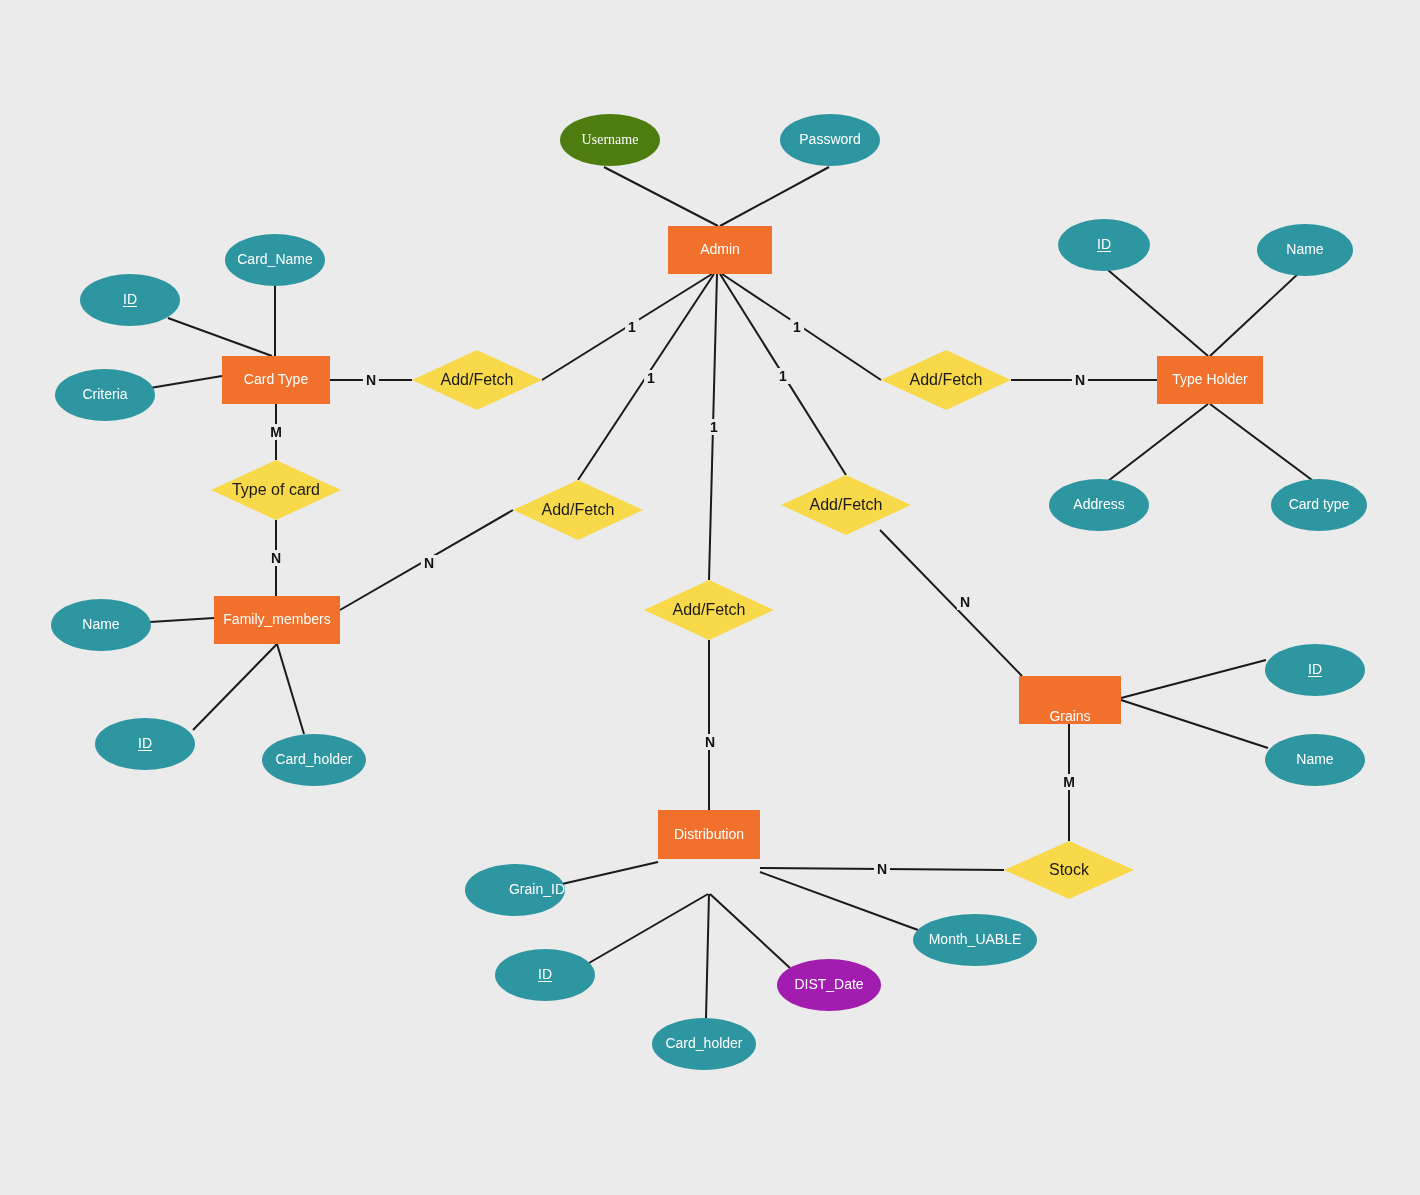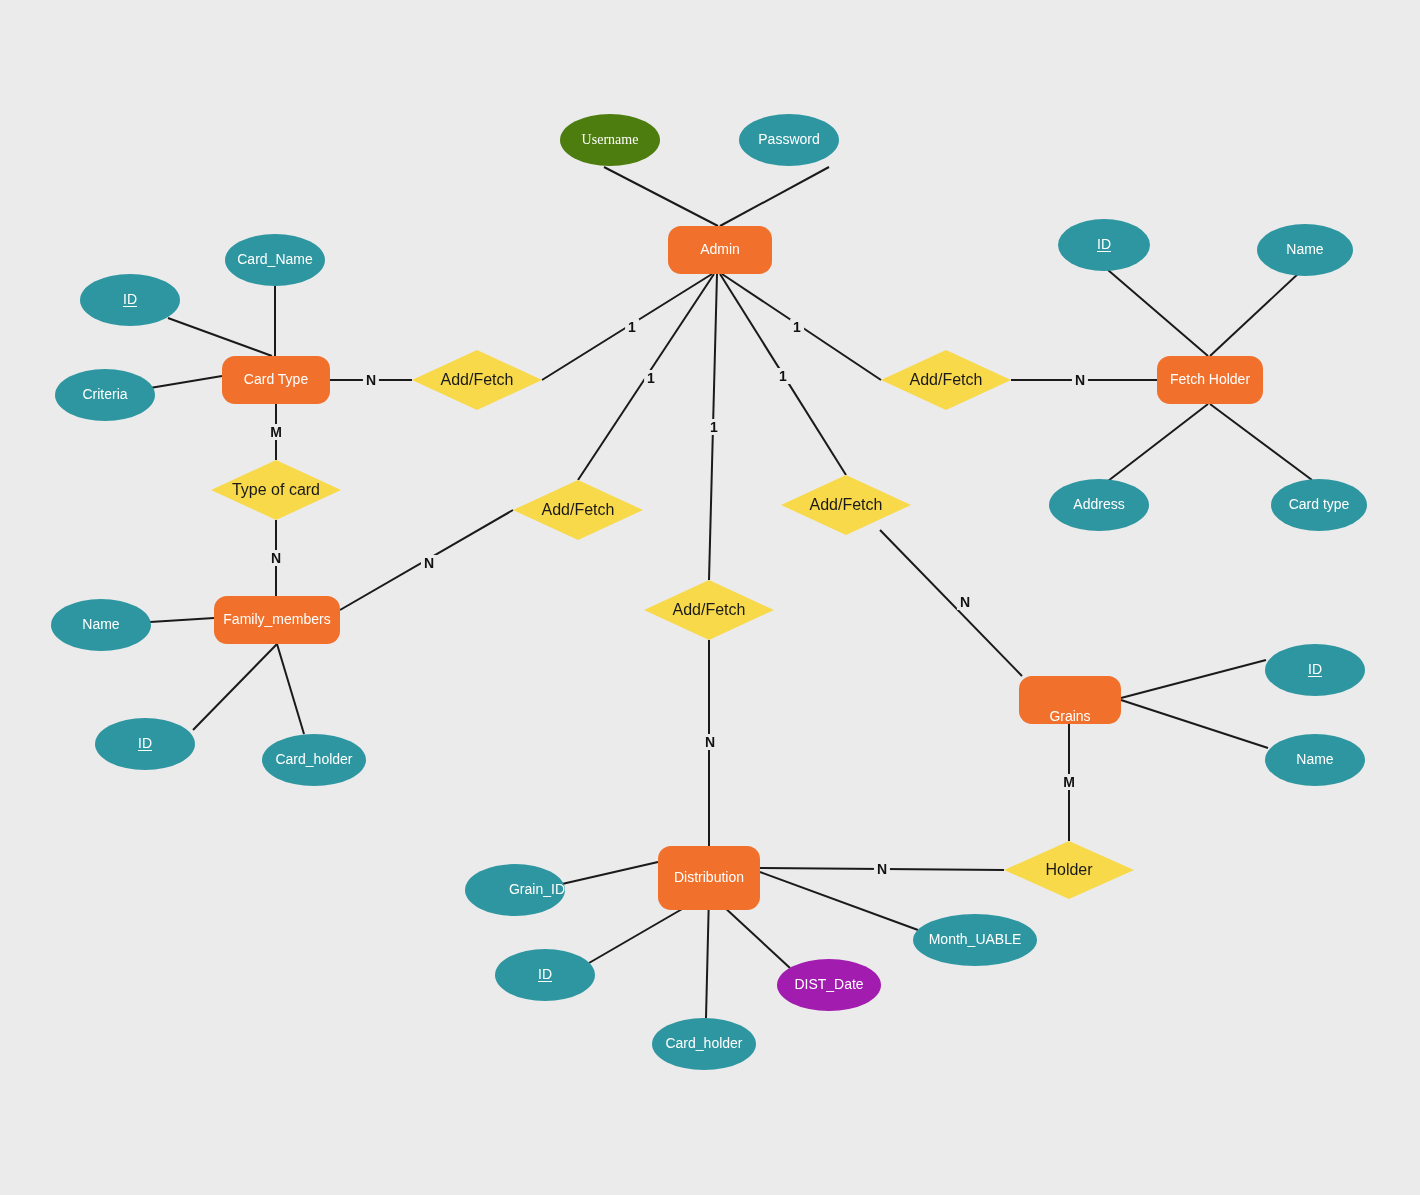--- a/index.html
+++ b/index.html
@@ -29,21 +29,20 @@
     align-items: center;
     justify-content: center;
     text-align: center;
     box-sizing: border-box;
   }
   .entity {
     background: #F1702B;
     color: #ffffff;
     font-size: 14px;
     line-height: 1.1;
-    border-radius: 13px;
   }
   .attribute {
     background: #2E96A0;
     color: #ffffff;
     font-size: 14px;
     border-radius: 50%;
     line-height: 1.1;
   }
   .attribute .key {
     text-decoration: underline;
@@ -116,35 +115,35 @@
       <line x1="918" y1="930" x2="760" y2="872" stroke="#1a1a1a" stroke-width="2"></line>
     </svg>
   <div id="nodes">
       <div class="node entity" style="left: 668px; top: 226px; width: 104px; height: 48px; background: rgb(241, 112, 43);">
         <span>Admin</span>
       </div>
       <div class="node entity" style="left: 222px; top: 356px; width: 108px; height: 48px; background: rgb(241, 112, 43);">
         <span>Card Type</span>
       </div>
       <div class="node entity" style="left: 1157px; top: 356px; width: 106px; height: 48px; background: rgb(241, 112, 43);">
-        <span>Fetch Holder</span>
+        <span>Type Holder</span>
       </div>
       <div class="node entity" style="left: 214px; top: 596px; width: 126px; height: 48px; background: rgb(241, 112, 43);">
         <span>Family_members</span>
       </div>
       <div class="node entity" style="left: 1019px; top: 676px; width: 102px; height: 48px; background: rgb(241, 112, 43); align-items: flex-end;">
         <span>Grains</span>
       </div>
-      <div class="node entity" style="left: 658px; top: 846px; width: 102px; height: 64px; background: rgb(241, 112, 43);">
+      <div class="node entity" style="left: 658px; top: 810px; width: 102px; height: 49px; background: rgb(241, 112, 43);">
         <span>Distribution</span>
       </div>
       <div class="node attribute" style="left: 560px; top: 114px; width: 100px; height: 52px; background: #4d7c0f; font-family: Liberation Serif, serif;">
         <span>Username</span>
       </div>
-      <div class="node attribute" style="left: 739px; top: 114px; width: 100px; height: 52px; background: rgb(46, 150, 160);">
+      <div class="node attribute" style="left: 780px; top: 114px; width: 100px; height: 52px; background: rgb(46, 150, 160);">
         <span>Password</span>
       </div>
       <div class="node attribute" style="left: 80px; top: 274px; width: 100px; height: 52px; background: rgb(46, 150, 160);">
         <span class="key">ID</span>
       </div>
       <div class="node attribute" style="left: 225px; top: 234px; width: 100px; height: 52px; background: rgb(46, 150, 160);">
         <span>Card_Name</span>
       </div>
       <div class="node attribute" style="left: 55px; top: 369px; width: 100px; height: 52px; background: rgb(46, 150, 160);">
         <span>Criteria</span>
@@ -210,21 +209,21 @@
       <div class="node relationship" style="left: 644px; top: 580px; width: 130px; height: 60px;">
         <div class="diamond-bg" style="background: rgb(248, 217, 73);"></div>
         <span class="rel-label">Add/Fetch</span>
       </div>
       <div class="node relationship" style="left: 211px; top: 460px; width: 130px; height: 60px;">
         <div class="diamond-bg" style="background: rgb(248, 217, 73);"></div>
         <span class="rel-label">Type of card</span>
       </div>
       <div class="node relationship" style="left: 1004px; top: 841px; width: 130px; height: 58px;">
         <div class="diamond-bg" style="background: rgb(248, 217, 73);"></div>
-        <span class="rel-label">Holder</span>
+        <span class="rel-label">Stock</span>
       </div>
     </div>
   <div id="cards">
       <span class="card-label" style="left: 632px; top: 327px;">1</span>
       <span class="card-label" style="left: 651px; top: 378px;">1</span>
       <span class="card-label" style="left: 714px; top: 427px;">1</span>
       <span class="card-label" style="left: 783px; top: 376px;">1</span>
       <span class="card-label" style="left: 797px; top: 327px;">1</span>
       <span class="card-label" style="left: 371px; top: 380px;">N</span>
       <span class="card-label" style="left: 1080px; top: 380px;">N</span>

